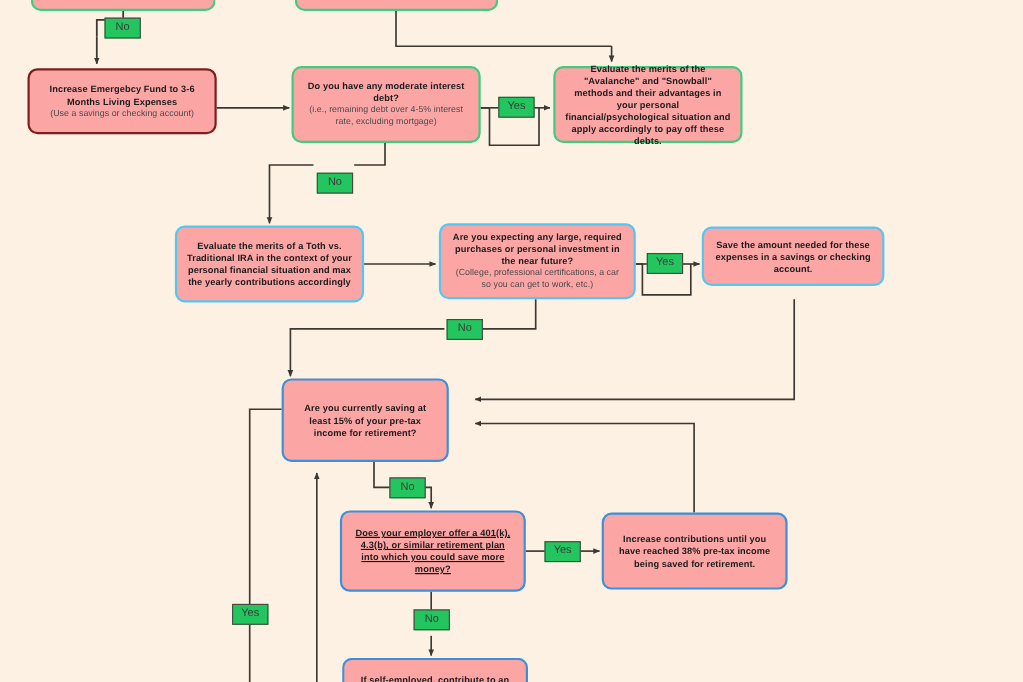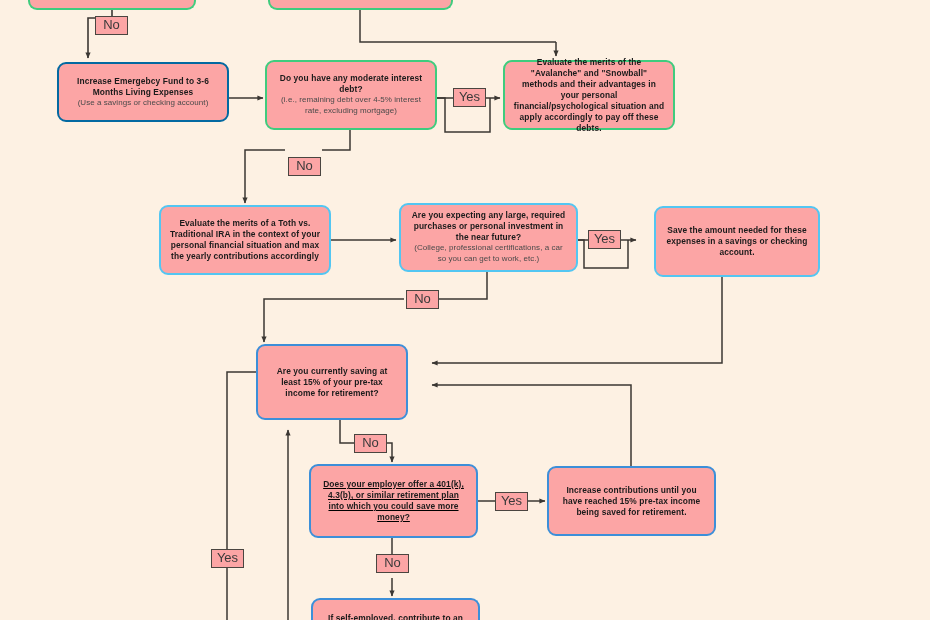--- a/index.html
+++ b/index.html
@@ -30,34 +30,34 @@
     letter-spacing:.1px;
   }
   .node .t2{
     font-weight:normal;
     font-size:8px;
     line-height:10.6px;
     color:#4a4a4a;
     letter-spacing:.05px;
   }
   .n-green{border:2px solid #3fcc7e;}
-  .n-red{border:2px solid #0369a1;margin-left:32px;}
+  .n-red{border:2px solid #7f1d1d;}
   .n-blue-l{border:2px solid #53c6f2;}
   .n-blue-d{border:2px solid #3c8fd9;}
 
   
   .clip-top{border-top:none;border-radius:0 0 9px 9px;}
   .clip-bottom{border-bottom:none;border-radius:9px 9px 0 0;}
 
   .elabel{
     position:absolute;
-    background:#fca5a5;
+    background:#22c55e;
     border:1.3px solid #4a4540;
     color:#3a3a3a;
-    font-size:13px;
+    font-size:10px;
     line-height:10px;
     padding:2px 6px 3px 6px;
     box-sizing:border-box;
     text-align:center;
     display:flex;align-items:center;justify-content:center;
   }
 </style>
 </head>
 <body>
 
@@ -155,41 +155,41 @@
     </div>
   </div>
 
   <div class="node n-blue-l" style="left:399px;top:203px;width:179px;height:69px;">
     <div class="inner">
       <div class="t1">Are you expecting any large, required purchases or personal investment in the near future?</div>
       <div class="t2">(College, professional certifications, a car so you can get to work, etc.)</div>
     </div>
   </div>
 
-  <div class="node n-blue-l" style="left:638px;top:206px;width:166px;height:71px;margin-left:16px;">
+  <div class="node n-blue-l" style="left:638px;top:206px;width:166px;height:54px;">
     <div class="inner">
       <div class="t1">Save the amount needed for these expenses in a savings or checking account.</div>
     </div>
   </div>
 
   <div class="node n-blue-d" style="left:256px;top:344px;width:152px;height:76px;">
     <div class="inner">
       <div class="t1">Are you currently saving at least 15% of your pre-tax income for retirement?</div>
     </div>
   </div>
 
   <div class="node n-blue-d" style="left:309px;top:464px;width:169px;height:74px;text-decoration:underline;">
     <div class="inner">
       <div class="t1">Does your employer offer a 401(k), 4.3(b), or similar retirement plan into which you could save more money?</div>
     </div>
   </div>
 
   <div class="node n-blue-d" style="left:547px;top:466px;width:169px;height:70px;">
     <div class="inner">
-      <div class="t1">Increase contributions until you have reached 15% pre-tax income being saved for retirement.</div>
+      <div class="t1">Increase contributions until you have reached 38% pre-tax income being saved for retirement.</div>
     </div>
   </div>
 
   <div class="node n-blue-d clip-bottom" style="left:311px;top:598px;width:169px;height:60px;">
     <div class="inner">
       <div class="t1">If self-employed, contribute to an Individual 401(k), SEP-IRA, or SIMPLE</div>
     </div>
   </div>
 
   <div class="elabel" style="left:95px;top:16px;width:33px;height:19px;">No</div>

